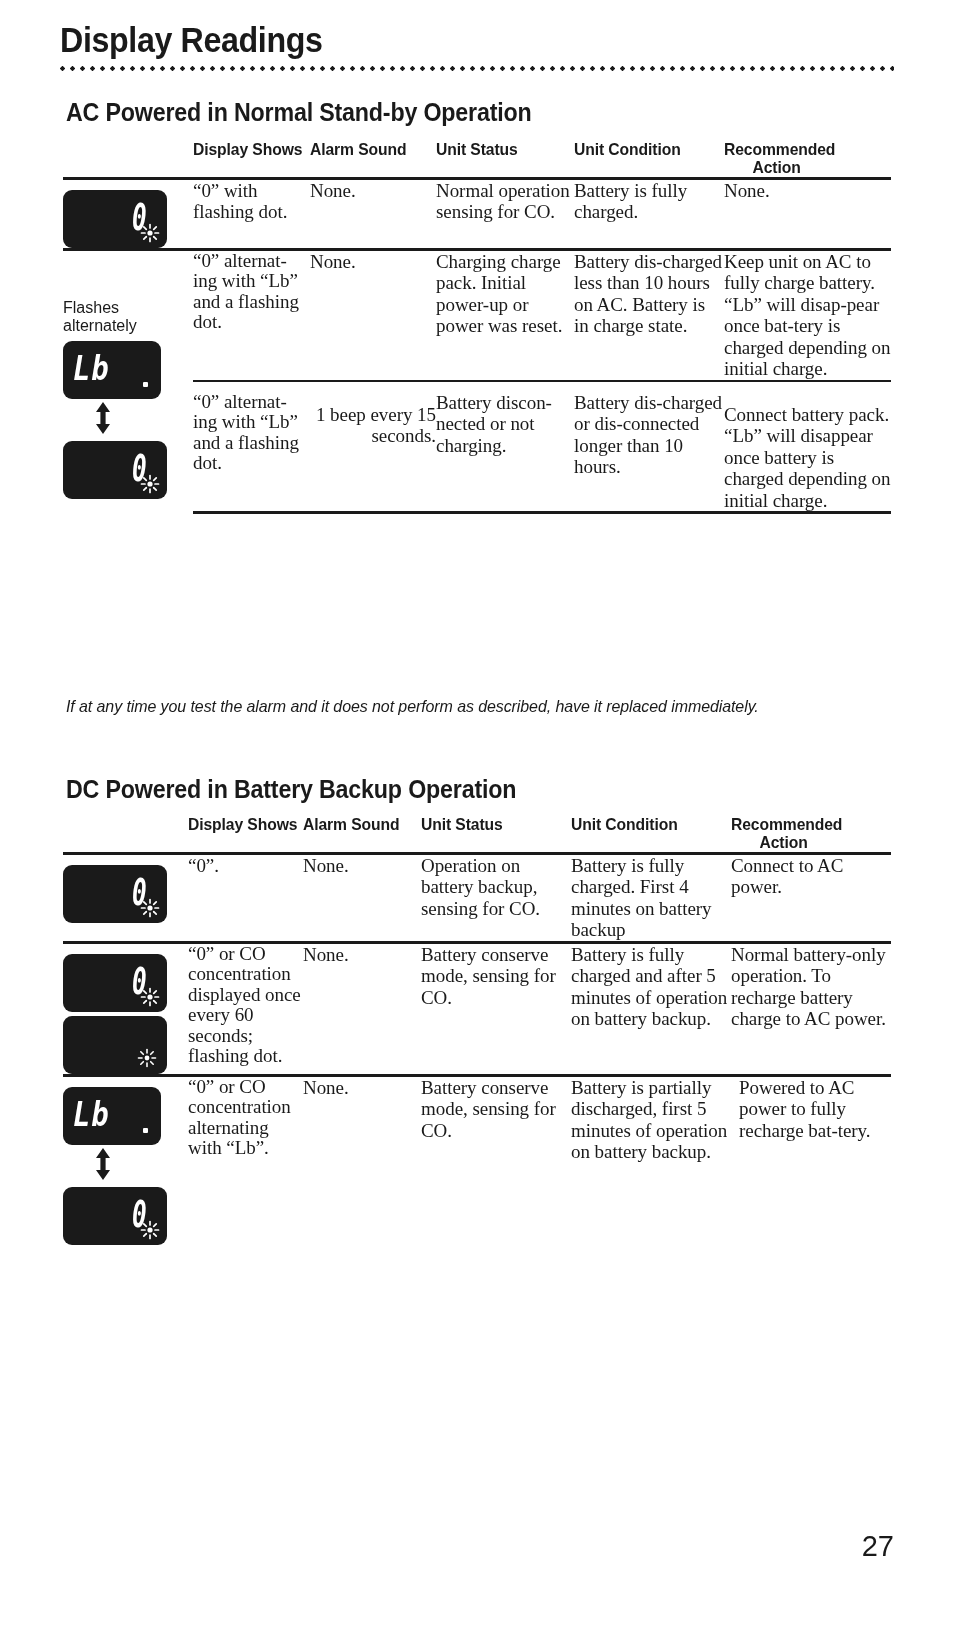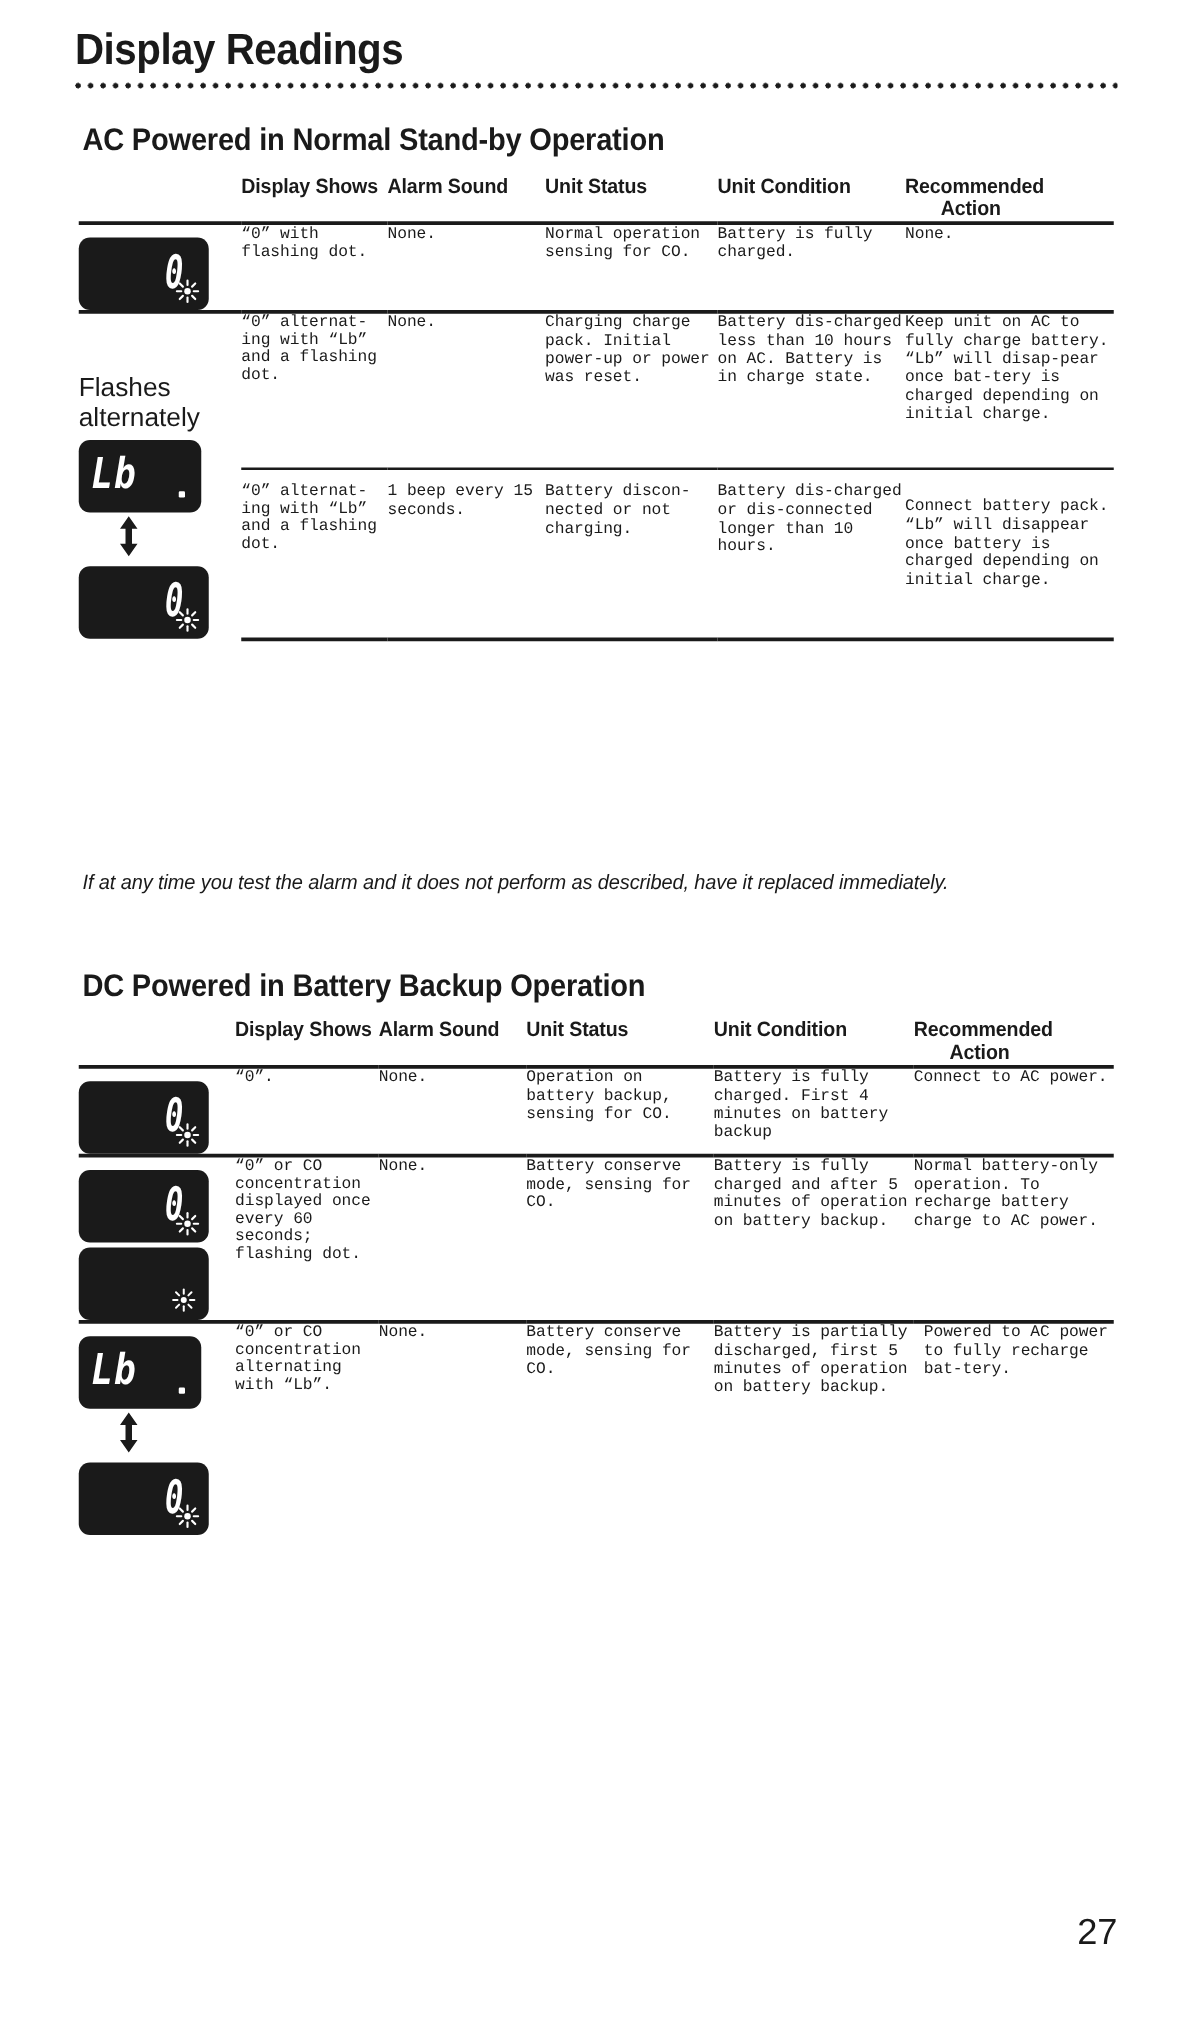--- a/index.html
+++ b/index.html
@@ -79,23 +79,23 @@
     line-height: 1.12;
     padding-bottom: 9px;
     white-space: nowrap;
     transform: scaleX(0.95);
     transform-origin: left center;
   }
   .colhead.two-line { white-space: normal; }
   .colhead.two-line .l2 { display: block; padding-left: 30px; }
 
   .cell {
-    font-size: 13px;
+    font-size: 19px;
     line-height: 1.13;
-    font-family: Liberation Mono, monospace;
+    font-family: Liberation Serif, serif;
     letter-spacing: -0.05px;
     padding-top: 8px;
     padding-right: 8px;
     transform-origin: left top;
   }
   .cell.tight { line-height: 1.08; }
 
   .rule-thick td, .rule-thick th {
     border-top: 3.5px solid #1a1a1a;
   }
@@ -170,21 +170,21 @@
     font-size: 16.5px;
     font-style: italic;
     font-family: "Liberation Sans Narrow", "Liberation Sans", sans-serif;
     letter-spacing: -0.1px;
     white-space: nowrap;
     transform: scaleX(0.97);
     transform-origin: left center;
   }
 
   .flashes-label {
-    font-size: 21px;
+    font-size: 16px;
     line-height: 1.13;
     font-family: "Liberation Sans Narrow", "Liberation Sans", sans-serif;
     padding-top: 42px;
     padding-bottom: 6px;
   }
 
   .page-number {
     position: absolute;
     right: 60px;
     top: 1530px;
@@ -284,21 +284,21 @@
         </td>
         <td class="cell tight">“0” alternat-ing with “Lb” and a flashing dot.</td>
         <td class="cell">None.</td>
         <td class="cell">Charging charge pack. Initial power-up or power was reset.</td>
         <td class="cell">Battery dis-charged less than 10 hours on AC. Battery is in charge state.</td>
         <td class="cell">Keep unit on AC to fully charge battery. “Lb” will disap-pear once bat-tery is charged depending on initial charge.</td>
       </tr>
 
       <tr class="rule-thin rule-bottom">
         <td class="cell tight" style="padding-top:10px;">“0” alternat-ing with “Lb” and a flashing dot.</td>
-        <td class="cell" style="padding-top:10px;">1 beep every 15 seconds.</td>
+        <td class="cell" style="padding-top:22px;text-align:right;">1 beep every 15 seconds.</td>
         <td class="cell" style="padding-top:10px;">Battery discon-nected or not charging.</td>
         <td class="cell" style="padding-top:10px;">Battery dis-charged or dis-connected longer than 10 hours.</td>
         <td class="cell" style="padding-top:22px;">Connect battery pack. “Lb” will disappear once battery is charged depending on initial charge.</td>
       </tr>
     </tbody>
   </table>
 
   <div class="note-italic" style="left:66px; top:697px;">If at any time you test the alarm and it does not perform as described, have it replaced immediately.</div>
 
   <div class="section-head" style="left:66px; top:775px;">DC Powered in Battery Backup Operation</div>

